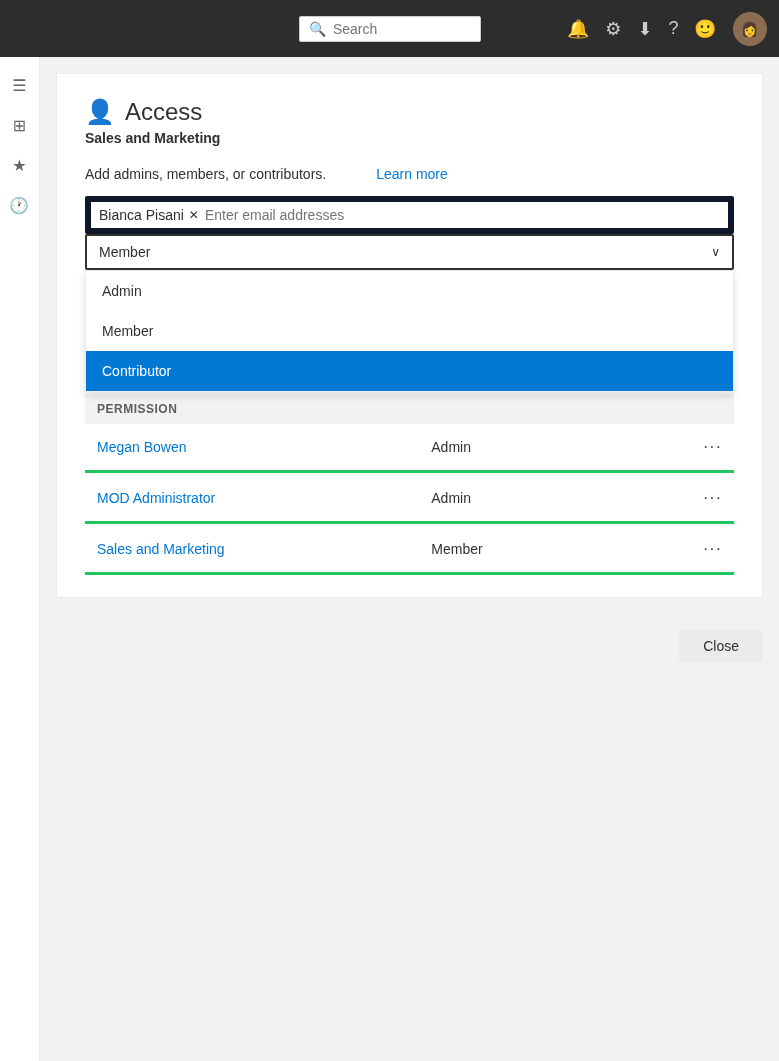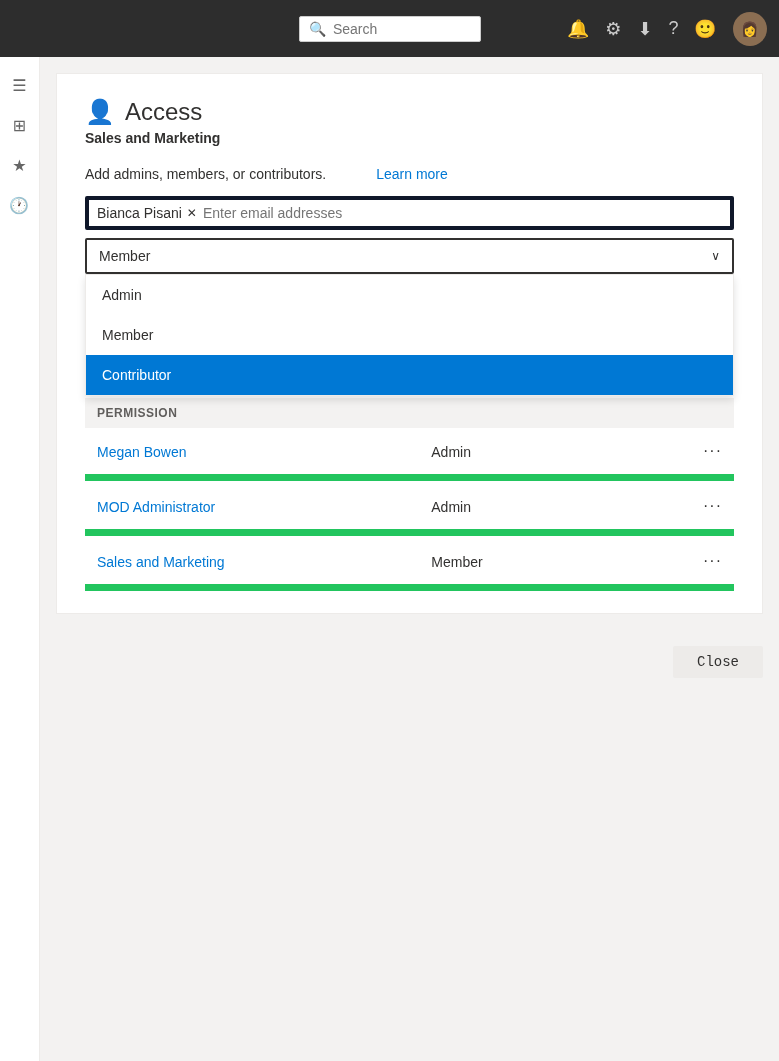--- a/index.html
+++ b/index.html
@@ -154,26 +154,26 @@
 
     .learn-more {
       color: #0078d4;
       text-decoration: none;
       font-size: 14px;
       margin-left: 44px;
     }
 
     
     .email-input-row {
-      border: 4px solid #0f172a;
+      border: 6px solid #0f172a;
       border-radius: 2px;
       display: flex;
       align-items: center;
       padding: 5px 8px;
-      margin-bottom: 8px;
+      margin-bottom: 0;
       flex-wrap: wrap;
       gap: 6px;
       background: white;
     }
 
     .email-tag {
       display: flex;
       align-items: center;
       gap: 5px;
       font-size: 14px;
@@ -250,24 +250,24 @@
       letter-spacing: 0.5px;
     }
 
     .col-name { flex: 2; }
     .col-permission { flex: 1.5; }
     .col-actions { width: 40px; text-align: right; }
 
     
     .table-row {
       display: flex;
-      align-items: flex-end;
+      align-items: center;
       padding: 14px 12px;
       background: white;
-      border-bottom: 7px solid #22c55e;
+      border-bottom: 3px solid #22c55e;
       margin-bottom: 2px;
     }
 
     .table-row-name {
       flex: 2;
       font-size: 14px;
       color: #0078d4;
       cursor: pointer;
     }
 
@@ -294,21 +294,21 @@
     }
 
     .close-button {
       background: #edebe9;
       border: none;
       padding: 8px 24px;
       font-size: 14px;
       color: #323130;
       cursor: pointer;
       border-radius: 2px;
-      font-family: Liberation Mono, monospace;
+      font-family: Liberation Sans, sans-serif;
     }
 
     
     .chevron {
       font-size: 12px;
       color: #323130;
     }
 
     
     .search-icon-svg {

